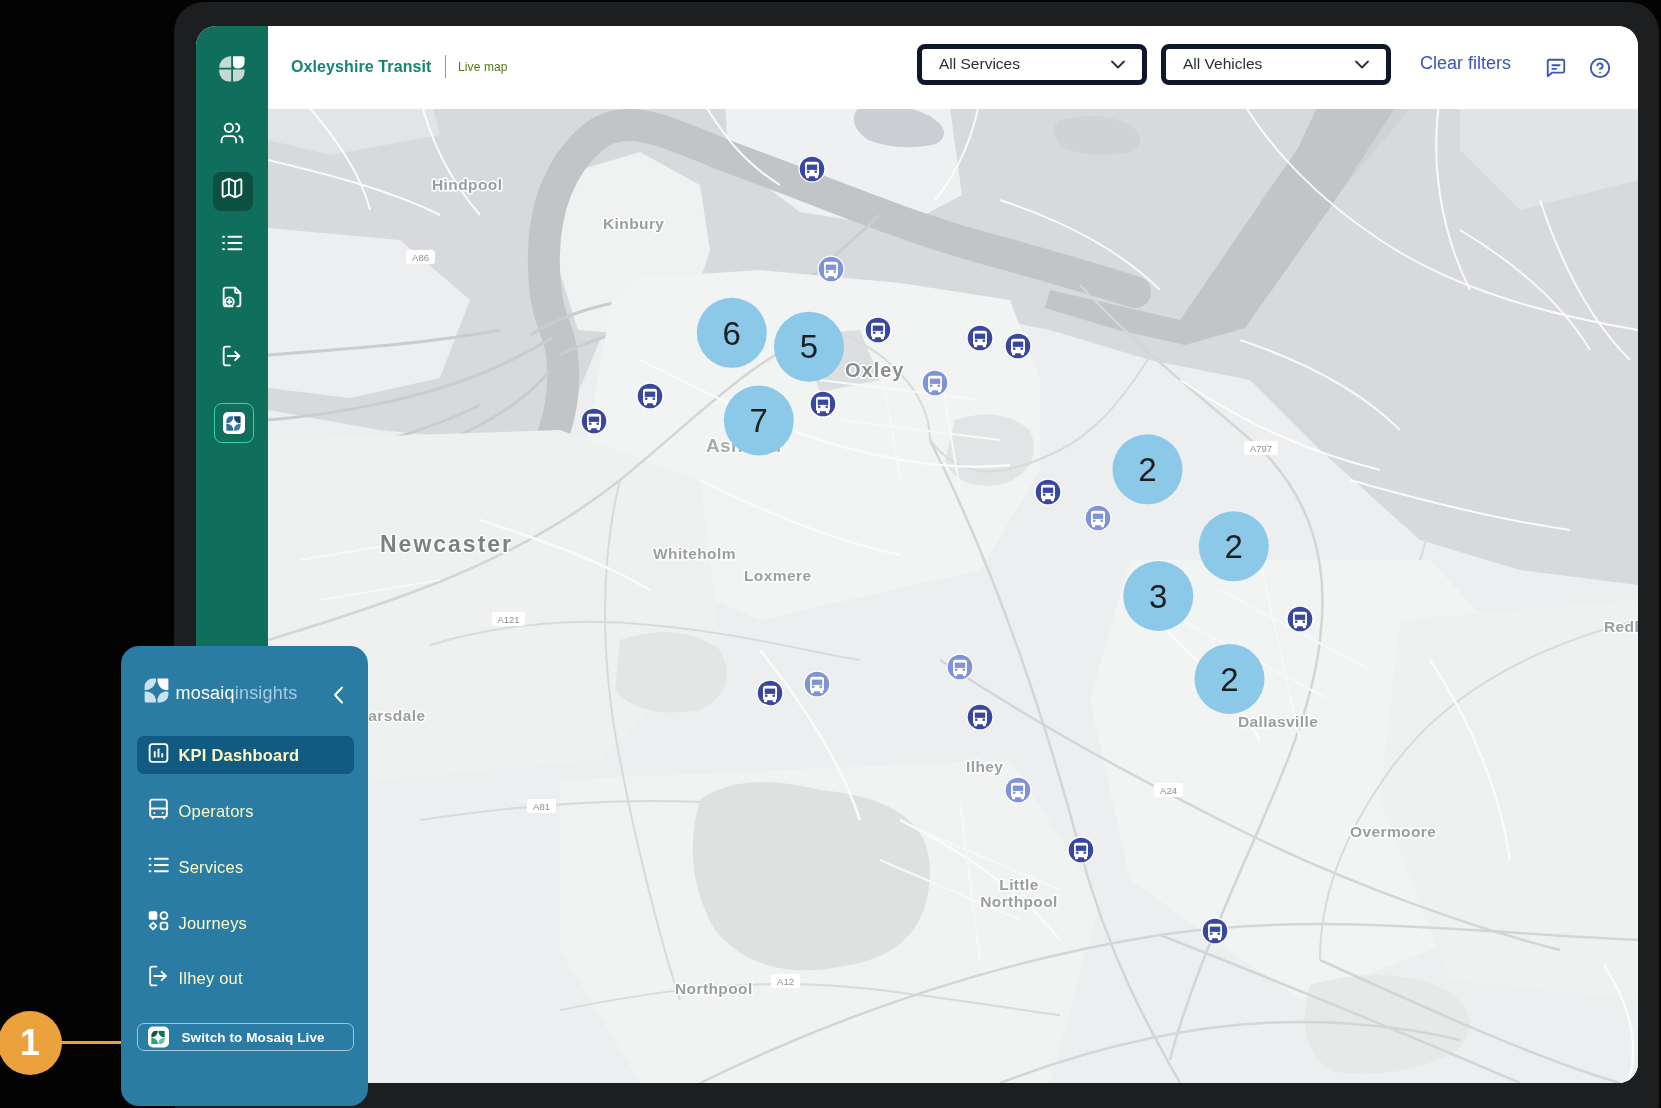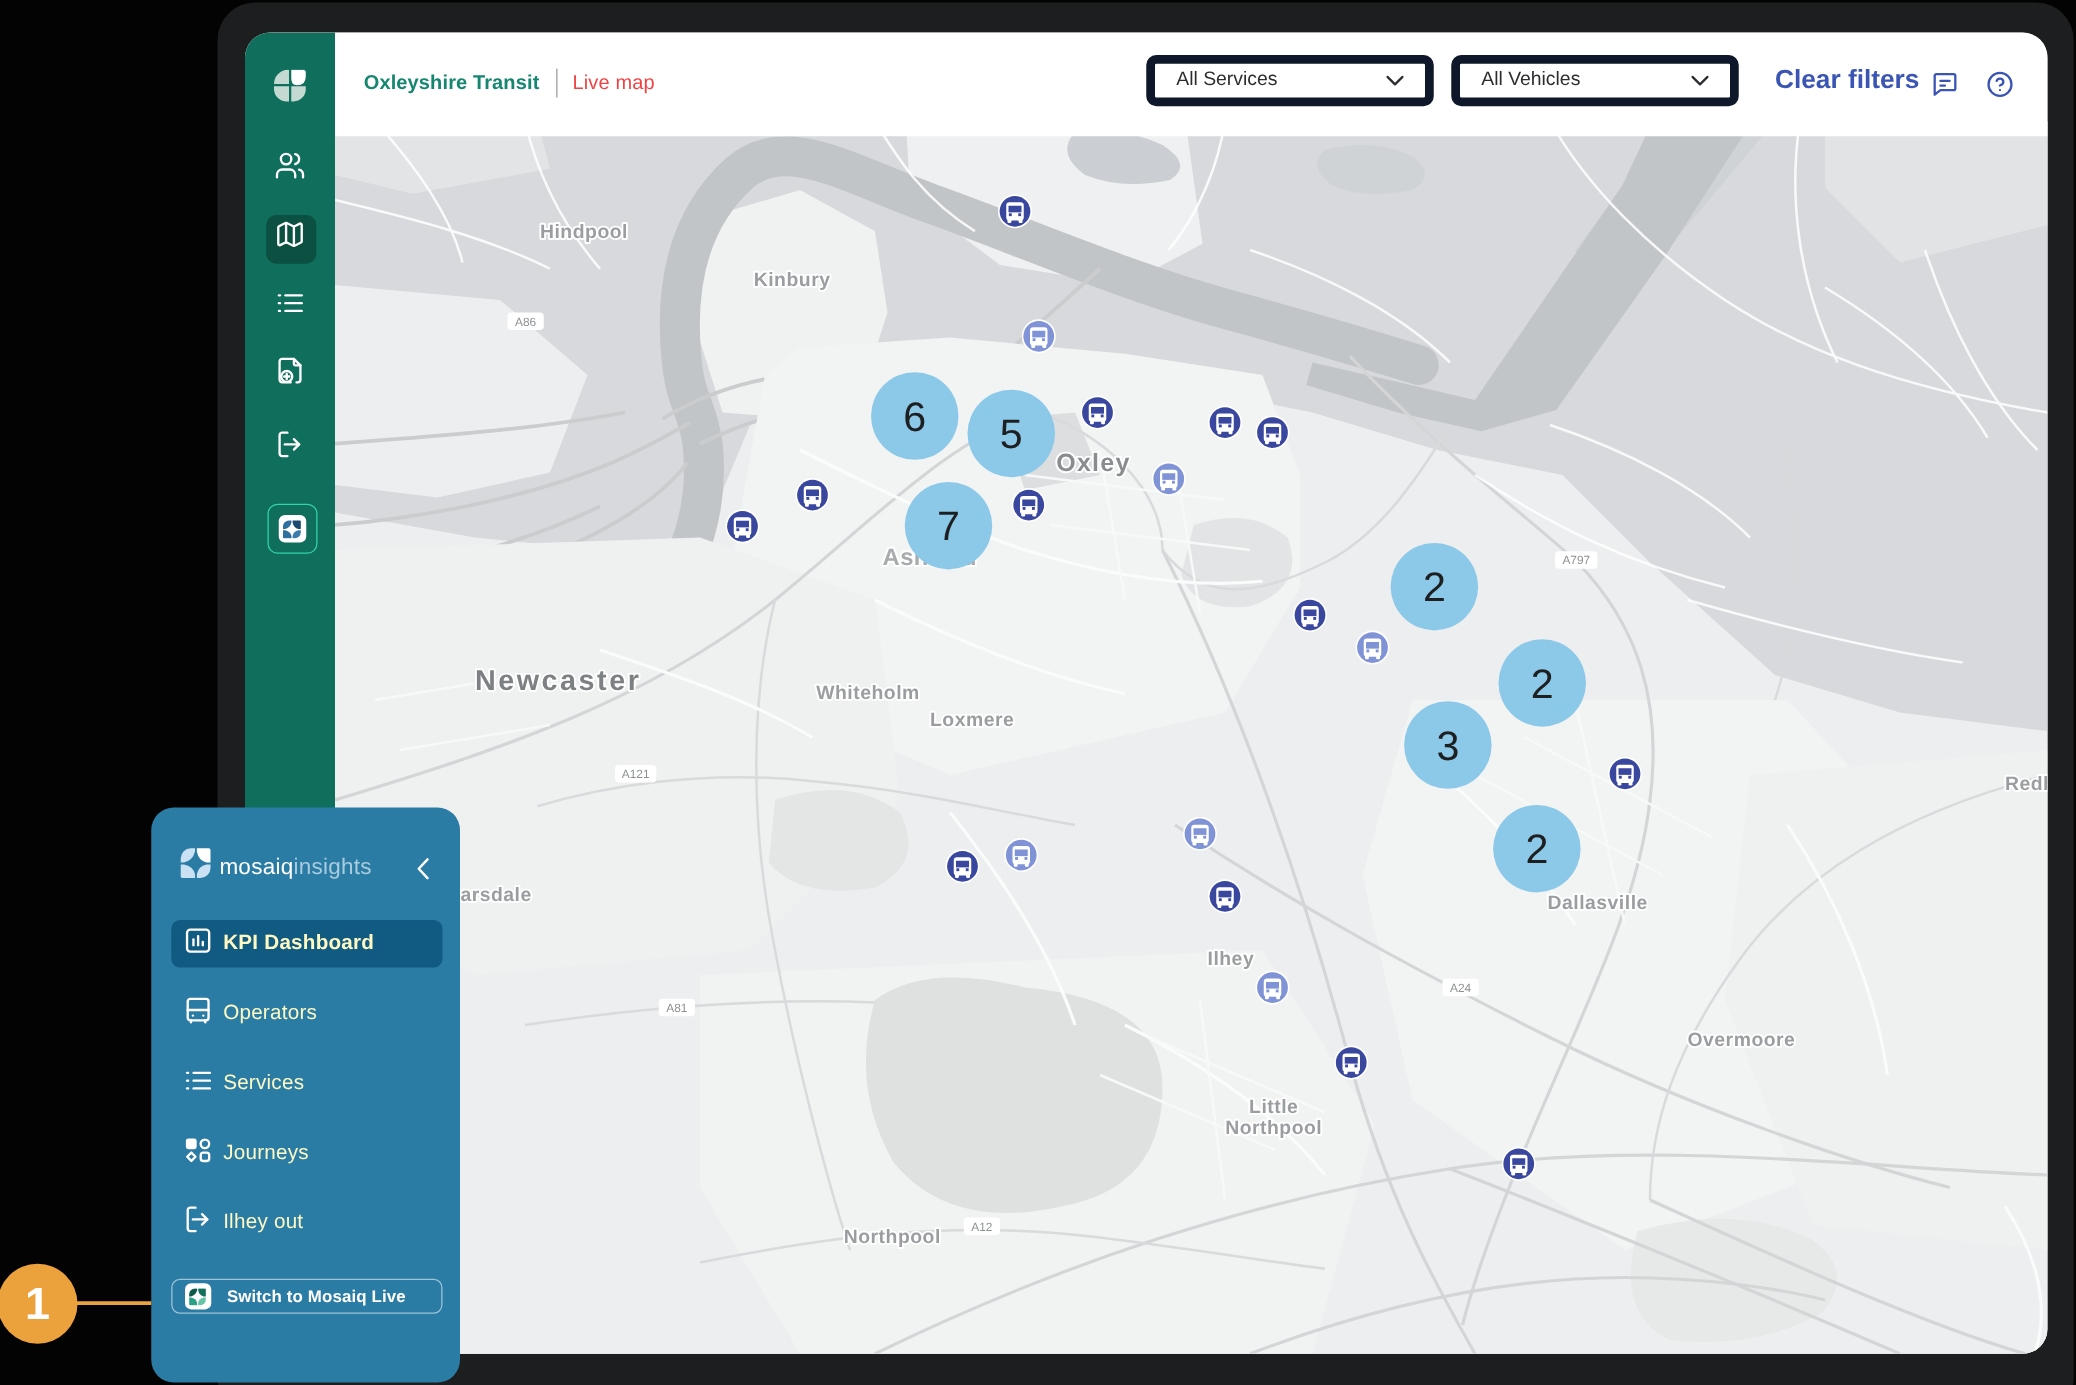--- a/index.html
+++ b/index.html
@@ -9,25 +9,25 @@
   .window{position:absolute;left:196px;top:26px;width:1442px;height:1057px;background:#fff;border-radius:20px;overflow:hidden;}
   .sidebar{position:absolute;left:0;top:0;width:72px;height:100%;background:#0f6e5c;}
   .s-icon{position:absolute;left:50%;transform:translate(-50%,-50%);}
   .activebox{position:absolute;left:16.5px;top:145.5px;width:40px;height:39px;background:#0b5041;border-radius:8px;}
   .livebox{position:absolute;left:17.5px;top:377px;width:40px;height:40px;border:1.5px solid #35d3a9;border-radius:8px;box-sizing:border-box;}
   .livebox .wsq{position:absolute;left:50%;top:50%;transform:translate(-50%,-50%);width:22px;height:22px;background:#fff;border-radius:5px;}
   .header{position:absolute;left:72px;top:0;right:0;height:83px;background:#fff;}
   .brand{position:absolute;left:23px;top:5px;height:71px;display:flex;align-items:center;}
   .brand .ox{color:#15866f;font-size:16px;font-weight:700;letter-spacing:.1px;}
   .brand .sep{width:1.5px;height:23px;background:#999;margin:0 12px 0 13px;}
-  .brand .lm{color:#ef4444;font-size:16px;font-weight:500;letter-spacing:.1px;}
-  .dd{position:absolute;top:17.5px;height:41px;width:229.5px;border:7px solid #0f172a;border-radius:8px;box-sizing:border-box;
+  .brand .lm{color:#4d7c0f;font-size:12px;font-weight:500;letter-spacing:.1px;}
+  .dd{position:absolute;top:17.5px;height:41px;width:229.5px;border:5px solid #0f172a;border-radius:8px;box-sizing:border-box;
       display:flex;align-items:center;justify-content:space-between;padding:0 17px;background:#fff;}
   .dd .t{font-size:15.5px;color:#2b2d30;}
-  .clearf{position:absolute;left:1152px;top:2px;height:71px;display:flex;align-items:center;color:#3a55b4;font-size:21px;font-weight:700;}
+  .clearf{position:absolute;left:1152px;top:2px;height:71px;display:flex;align-items:center;color:#3a55b4;font-size:18px;font-weight:400;}
   .hicon{position:absolute;top:calc(50% + 2px);transform:translateY(-50%);}
   .map{position:absolute;left:72px;top:71px;width:1370px;height:1090px;background:#ebeced;}
   .panel{position:absolute;left:120.5px;top:646px;width:247px;height:460px;background:#2a7ca4;border-radius:18px;}
   .plogo{position:absolute;left:23px;top:32px;}
   .pbrand{position:absolute;left:55px;top:37px;font-size:18px;letter-spacing:.2px;}
   .pbrand b{color:#fff;font-weight:400;}
   .pbrand span{color:#a9cbdf;font-weight:400;}
   .pchev{position:absolute;left:212px;top:40px;}
   .kpibox{position:absolute;left:16px;top:90px;width:217px;height:38px;background:#115a81;border-radius:7px;}
   .pitem{position:absolute;left:16px;width:217px;height:38px;}

